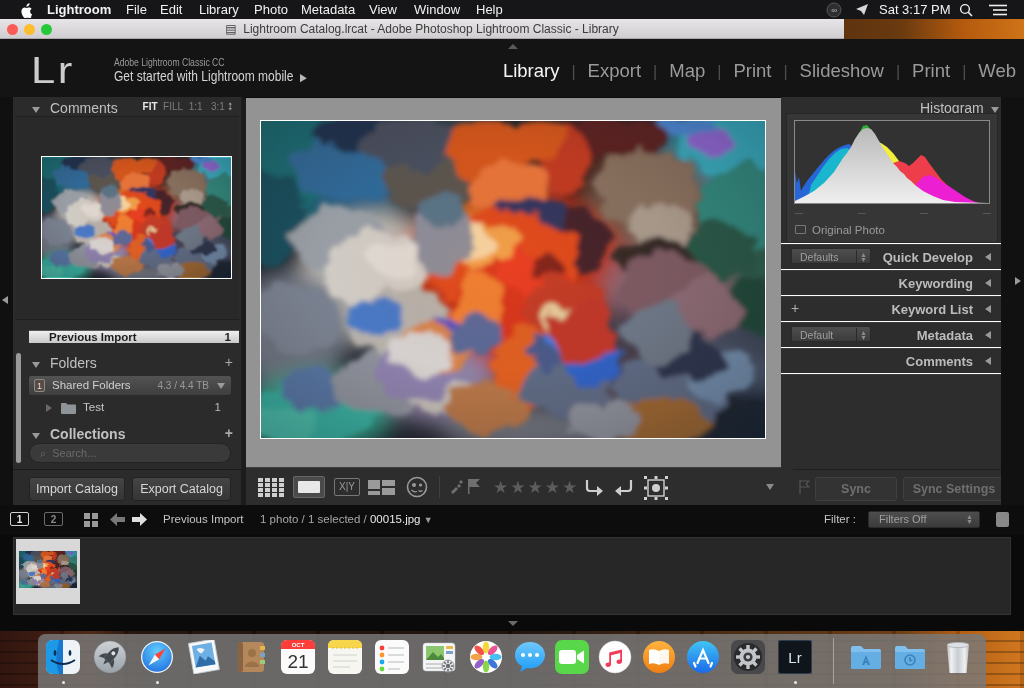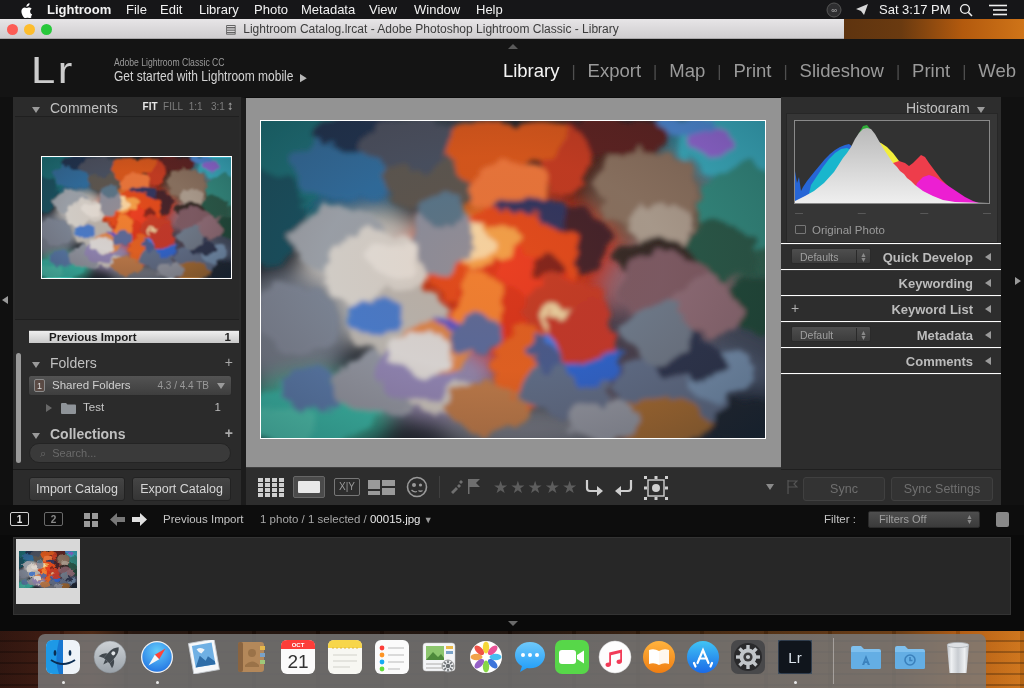--- a/index.html
+++ b/index.html
@@ -61,30 +61,30 @@
   #collhead { left:0; top:326px; width:228px;font-weight:bold; }
   #searchbox { left:16px; top:346px; width:202px; height:20px; background:#3a3a3a; border-radius:10px; border:1px solid #242424; color:#6a6a6a; font-size:11px; padding:3px 0 0 10px;}
   #lpbtns { left:0px; top:372px; width:228px; height:33px; border-top:1px solid #1a1a1a; }
   .lbtn { position:absolute; top:7px; height:24px; background:linear-gradient(#454545,#353535); border:1px solid #222; border-radius:3px; color:#d6d6d6; font-size:12.5px; text-align:center; padding-top:4px; }
 
   
   #photo { left:14px; top:22px; width:506px; height:319px; background:#fff; padding:1px; }
   #toolbar { left:0px; top:369px; width:540px; height:39px; background:#2d2d2d; border-top:1px solid #3f3f3f; }
 
   
-  #histhead { text-align:right; padding-right:16px; }
+  #histhead { text-align:right; padding-right:2px; }
   #histsec { left:5px; top:16px; width:212px; height:130px; background:#363636; border:1px solid #272727; }
   #histbox { position:absolute; left:7px; top:6px; width:196px; height:84px; background:#2e2e2e; border:1px solid #8a8a8a; }
   #origph { position:absolute; left:8px; top:110px; color:#9b9b9b; font-size:11.5px; }
   .rrow { position:absolute; left:0; width:220px; height:26px; border-top:1px solid #ffffff; box-shadow:inset 0 1px 0 #3a3a3a; }
   .rhead { position:absolute; right:28px; top:6px; color:#bcbcbc; font-size:13px; font-weight:bold; }
   .rarr { position:absolute; right:10px; top:9px; }
   .dd { position:absolute; left:10px; top:4px; height:16px; line-height:12px; background:linear-gradient(#4e4e4e,#3c3c3c); border:1px solid #2a2a2a; border-radius:2px; color:#9f9f9f; font-size:10.5px; padding:2px 0 0 8px; }
   .updn { position:absolute; top:3px; color:#8a8a8a; font-size:7px; line-height:5px; text-align:center; }
-  #syncrow { position:absolute; left:0; top:372px; width:220px; height:39px; border-top:1px solid #1f1f1f; }
+  #syncrow { position:absolute; left:12px; top:372px; width:220px; height:39px; border-top:1px solid #1f1f1f;font-weight:bold; }
   .sbtn { position:absolute; top:7px;  height:24px; background:#333333; border:1px solid #404040; border-radius:3px; color:#6f6f6f; font-size:12.5px; text-align:center; padding-top:4px; }
 
   
   #fsbar { left:0; top:466px; width:1024px; height:30px; background:#0d0d0d; color:#c9c9c9; font-size:11.5px; }
   #fsarea { left:0; top:496px; width:1024px; height:96px; background:#0a0a0a; }
   #fsinner { position:absolute; left:13px; top:2px; width:998px; height:78px; background:#272727; border:1px solid #333; }
   #fscell { position:absolute; left:2px; top:1px; width:64px; height:65px; background:#d8d8d8; }
   #fscoll { position:absolute; left:508px; top:86px; width:0; height:0; border-left:5px solid transparent; border-right:5px solid transparent; border-top:5px solid #6a6a6a; }
 
   

